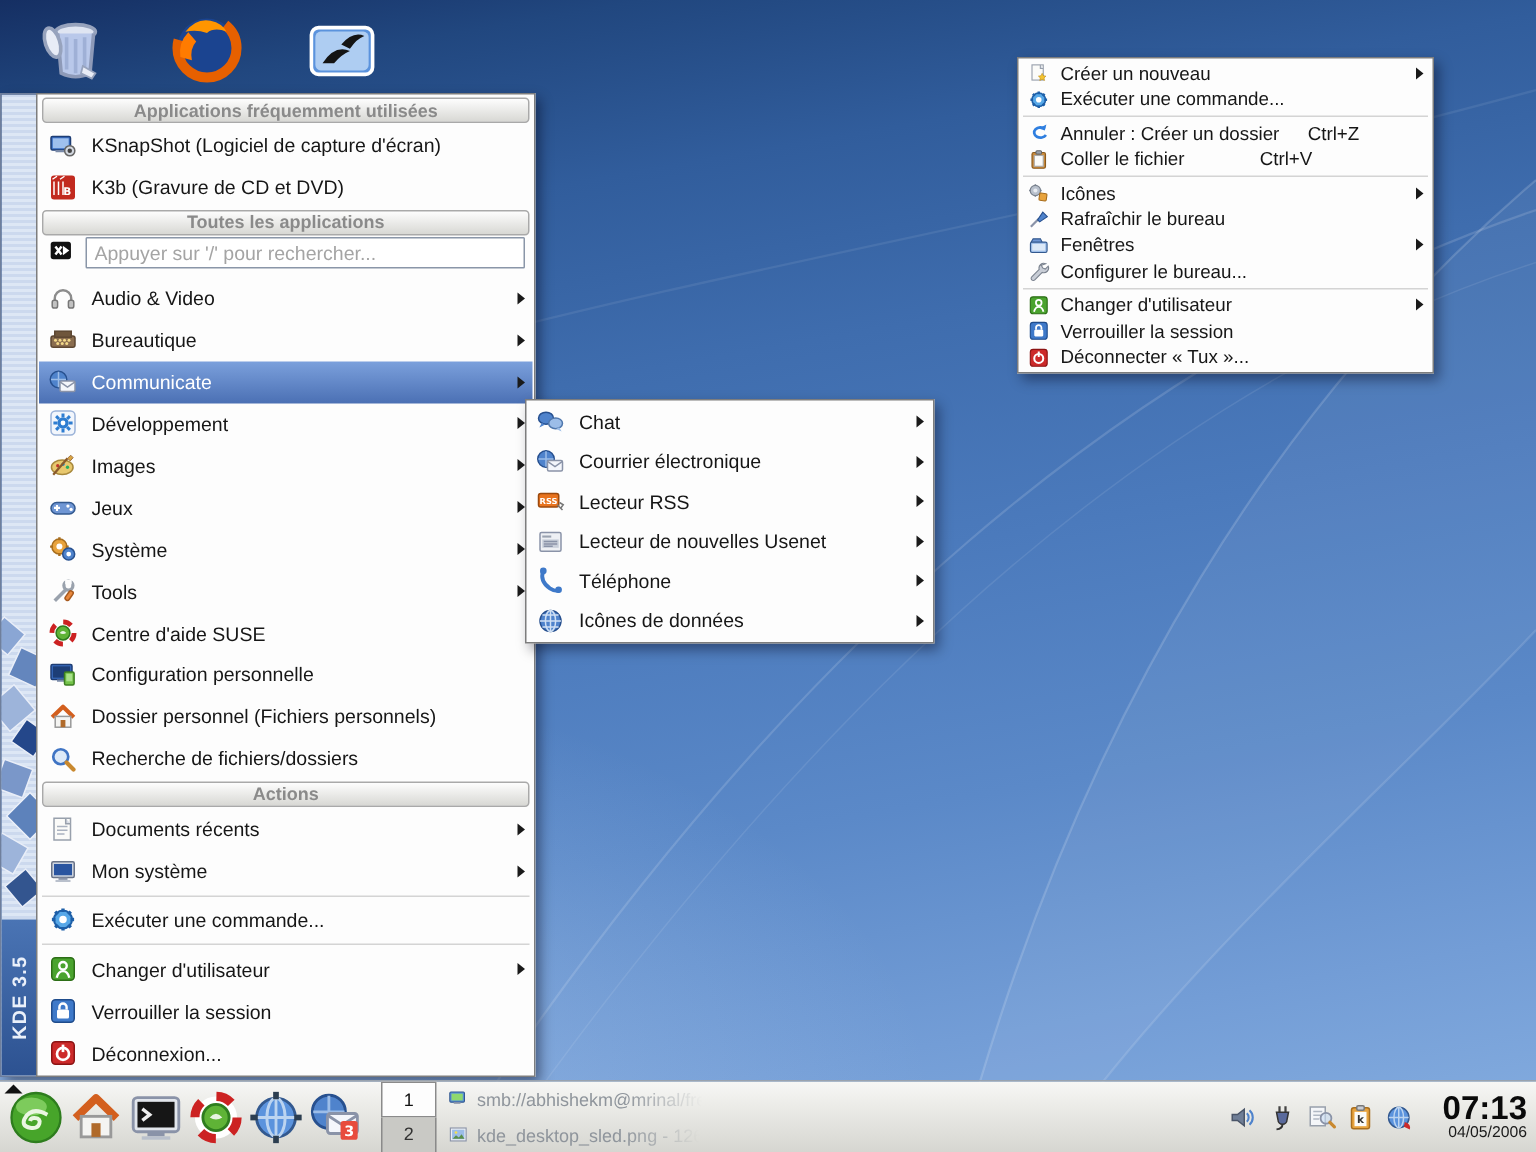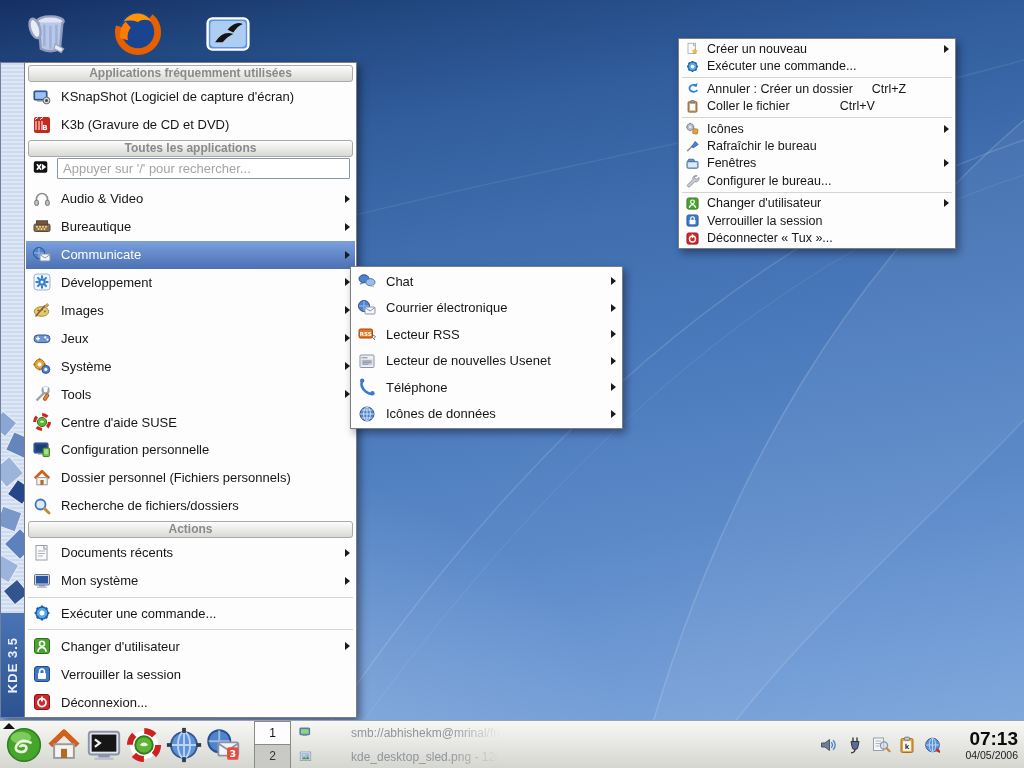--- a/index.html
+++ b/index.html
@@ -27,21 +27,21 @@
   #kside svg{position:absolute;left:0;top:0;}
   #kside-bottom{position:absolute;left:0;bottom:0;width:100%;height:104px;
     background:linear-gradient(to bottom,#4a74b4,#2d5291);
     display:flex;align-items:center;justify-content:center;}
   #kside-label{writing-mode:vertical-rl;transform:rotate(180deg);
     color:#eaf0fa;font-weight:bold;font-size:13px;letter-spacing:1px;}
   #kbody{position:absolute;left:24px;top:0;right:0;bottom:0;background:#fdfdfd;
     border:1px solid #7d7d7d;display:flex;flex-direction:column;padding:1px;}
   .mhead{flex:0 0 17px;margin:1px 2px;border:1px solid #a9a9a9;border-radius:3px;
     background:linear-gradient(to bottom,#fdfdfd,#d8d8d4);
-    display:flex;align-items:flex-start;justify-content:center;
+    display:flex;align-items:center;justify-content:center;
     font-size:12px;font-weight:bold;color:#8a8a8a;}
   .mrow{flex:1 1 0;display:flex;align-items:center;padding:0 5px 0 6px;
     font-size:13px;color:#161616;cursor:pointer;}
   .mrow .ic{margin-right:9px;}
   .mrow.hl{background:linear-gradient(to bottom,#7ba0dc,#4b70b4);color:#ffffff;}
   .msep{flex:0 0 1px;background:#d4d4d4;margin:2px 2px;}
   .srow{flex:0 0 27px;display:flex;align-items:flex-start;padding:0 5px 0 6px;}
   .srow .ic{margin-right:7px;}
   #ksearch{flex:1;height:21px;border:1px solid #8a96a8;border-radius:1px;
     font-size:13px;color:#555;padding:0 5px;font-family:inherit;background:#fff;}
@@ -74,26 +74,26 @@
   #pager{width:37px;height:48px;display:flex;flex-direction:column;flex:0 0 auto;margin-left:10px;cursor:pointer;}
   .pcell{flex:1;display:flex;align-items:center;justify-content:center;
     font-size:12px;border:1px solid #8a8a8a;}
   .pcell.active{background:#fdfdfd;color:#111;}
   .pcell.inactive{background:#c9c9c5;color:#333;border-top:none;}
   #tasks{width:330px;height:48px;display:flex;flex-direction:column;flex:0 0 auto;margin-left:3px;}
   .task{flex:1;display:flex;align-items:center;padding:0 4px;cursor:pointer;position:relative;overflow:hidden;}
   .task .ic{margin-right:5px;}
   .task .tlabel{font-size:12px;color:#8f959c;white-space:nowrap;
     -webkit-mask-image:linear-gradient(to right,#000 65%,transparent 98%);
-    mask-image:linear-gradient(to right,#000 65%,transparent 98%);margin-left:33px;}
+    mask-image:linear-gradient(to right,#000 65%,transparent 98%);}
   #spacer{flex:1 1 auto;}
   #tray{display:flex;align-items:center;gap:4px;flex:0 0 auto;margin-right:8px;}
   .trayic{width:22px;height:22px;display:flex;align-items:center;justify-content:center;cursor:pointer;}
   #clock{flex:0 0 auto;width:72px;text-align:right;padding-right:6px;cursor:pointer;}
-  #clock .time{font-size:19px;font-weight:bold;color:#0a0a0a;line-height:20px;}
+  #clock .time{font-size:22px;font-weight:bold;color:#0a0a0a;line-height:20px;}
   #clock .date{font-size:10.5px;color:#1a1a1a;line-height:12px;}
 </style>
 </head>
 <body>
 
 <div id="stage">
 
   <div id="desktop">
     <svg id="swoosh" width="1024" height="768">
       <path d="M300,768 C520,430 760,230 1024,140" fill="none" stroke="rgba(255,255,255,.14)" stroke-width="1.5"></path>

